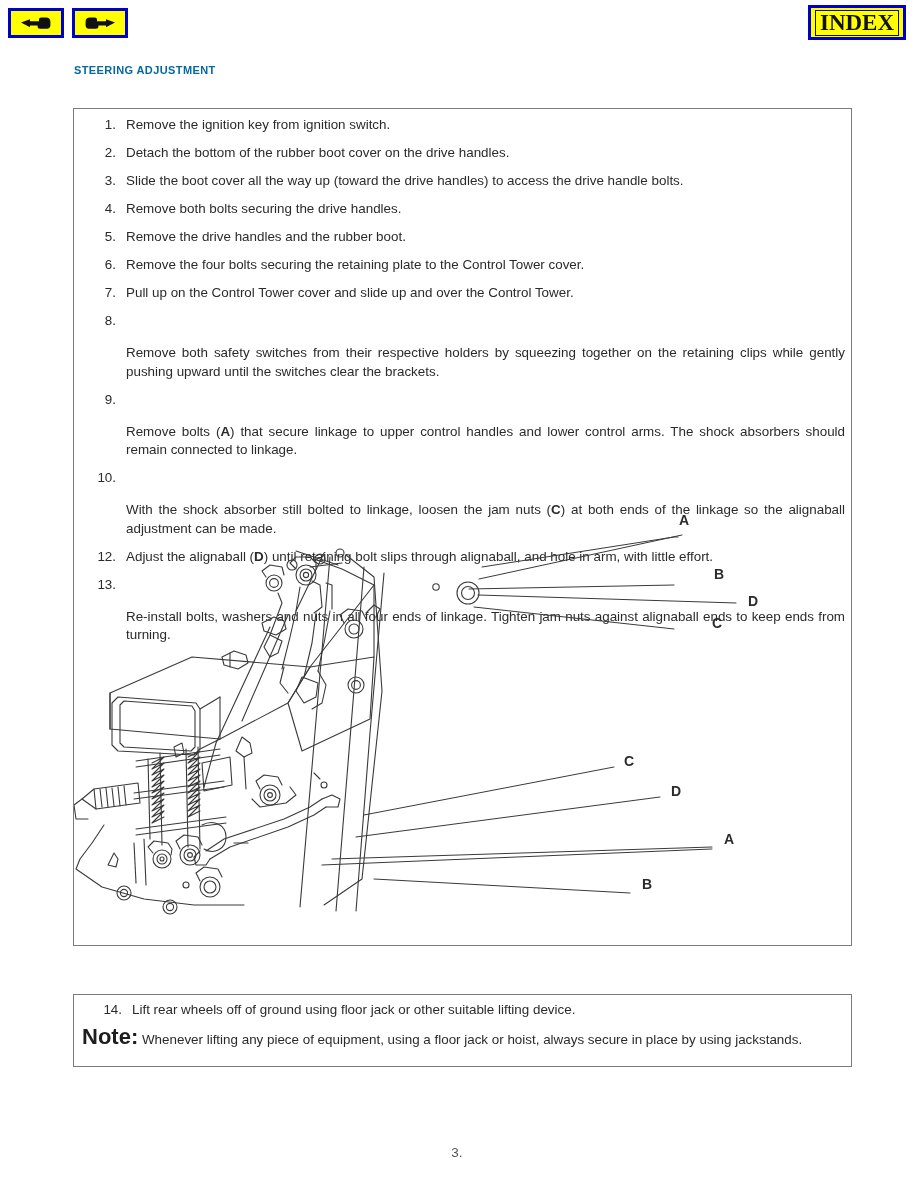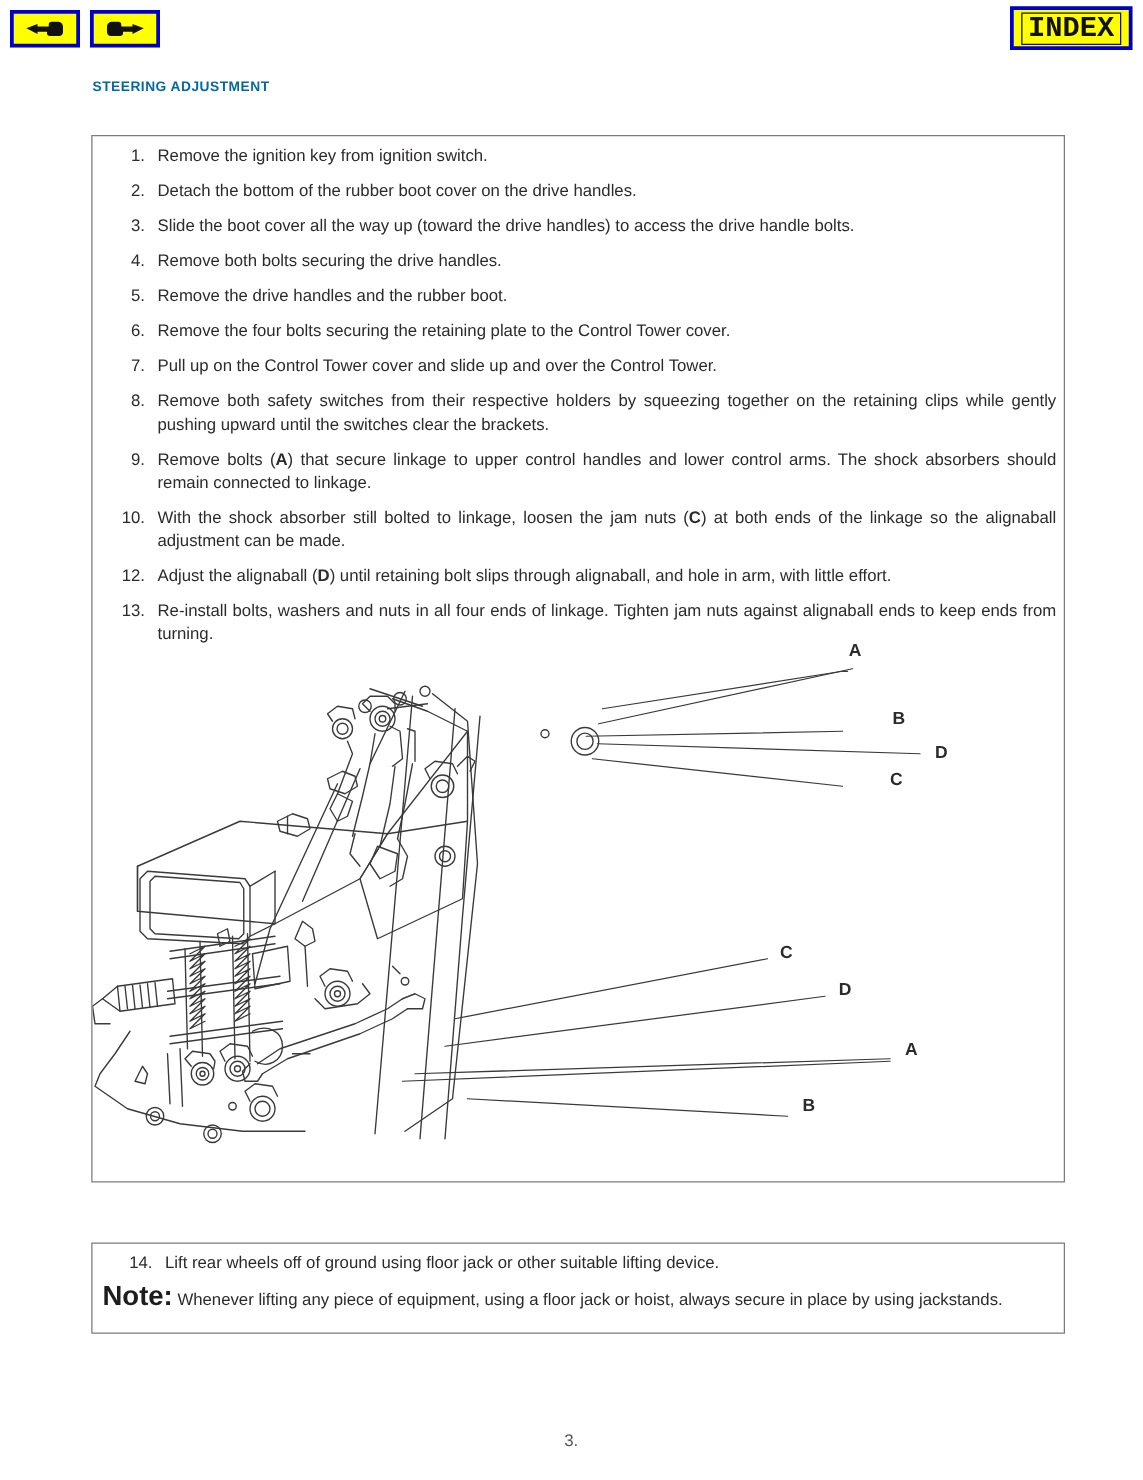--- a/index.html
+++ b/index.html
@@ -50,21 +50,21 @@
     cursor: pointer;
   }
   .index-btn .index-inner {
     border: 1px solid #111111;
     padding: 0 4px;
     font-size: 23px;
     font-weight: bold;
     letter-spacing: 0px;
     line-height: 24px;
     color: #111111;
-    font-family: Liberation Mono, monospace;
+    font-family: Liberation Serif, serif;
   }
 
   
   .page-title {
     position: absolute;
     left: 74px;
     top: 64px;
     font-size: 11px;
     font-weight: bold;
     letter-spacing: 0.4px;
@@ -106,20 +106,21 @@
     text-align: right;
     padding-right: 10px;
     box-sizing: border-box;
   }
   .step .txt {
     flex: 1 1 auto;
   }
   .step.justify .txt {
     text-align: justify;
     text-align-last: left;
+    margin-top: 32px;
   }
   .step .txt b { font-weight: bold; }
 
   
   .diagram {
     position: absolute;
     left: 0;
     top: 398px;
     width: 779px;
     height: 432px;

